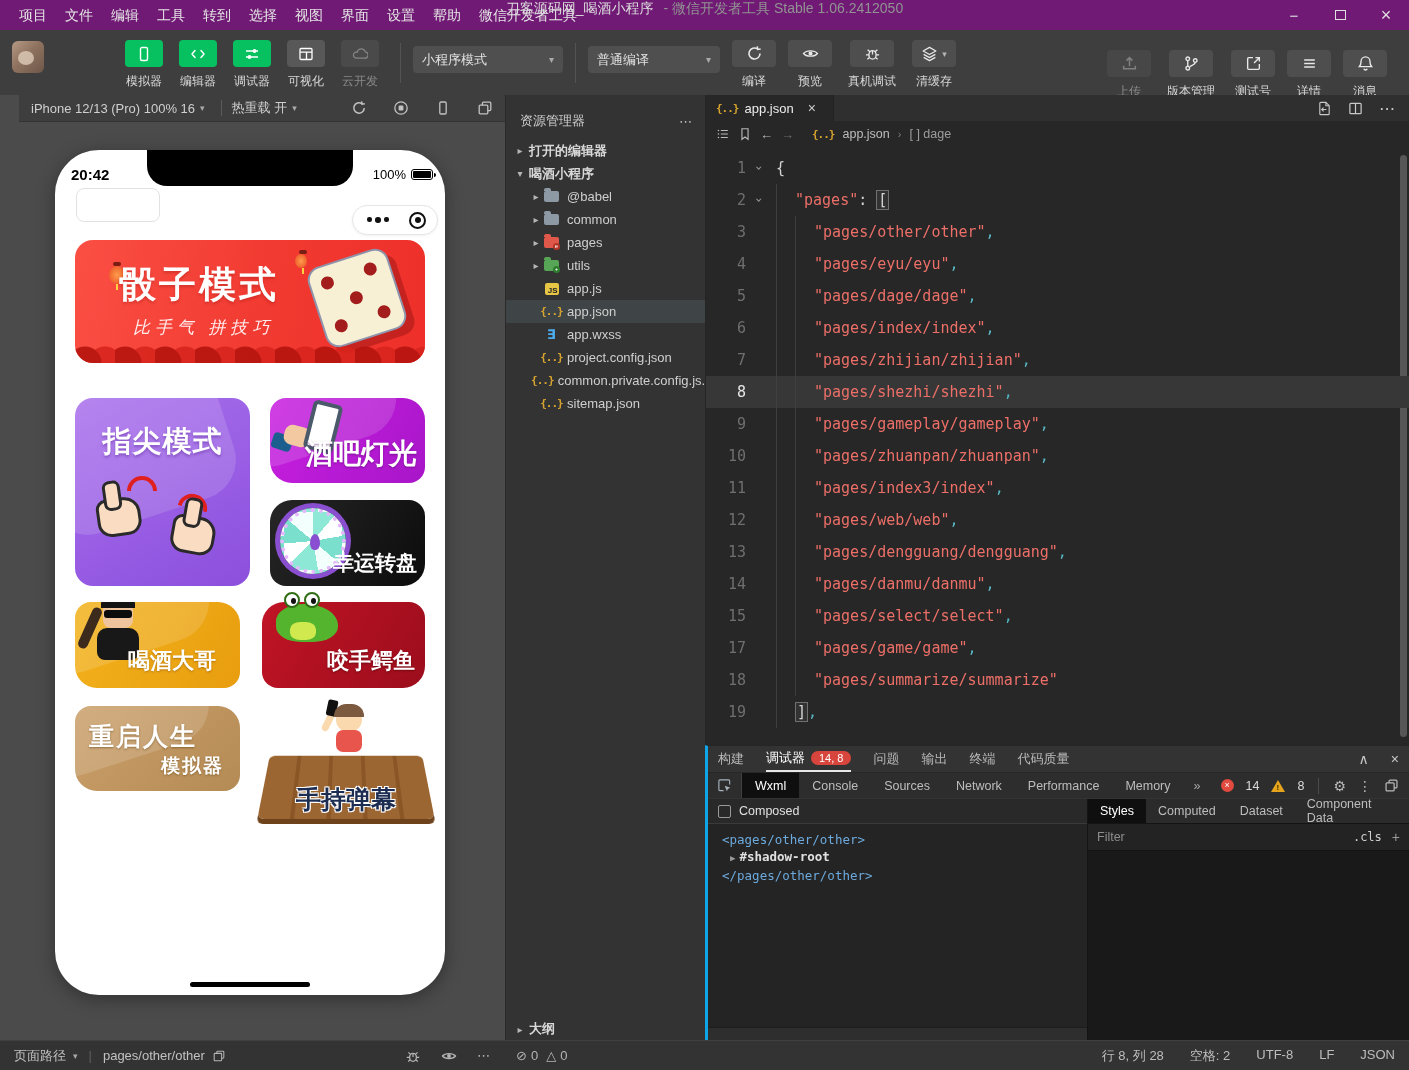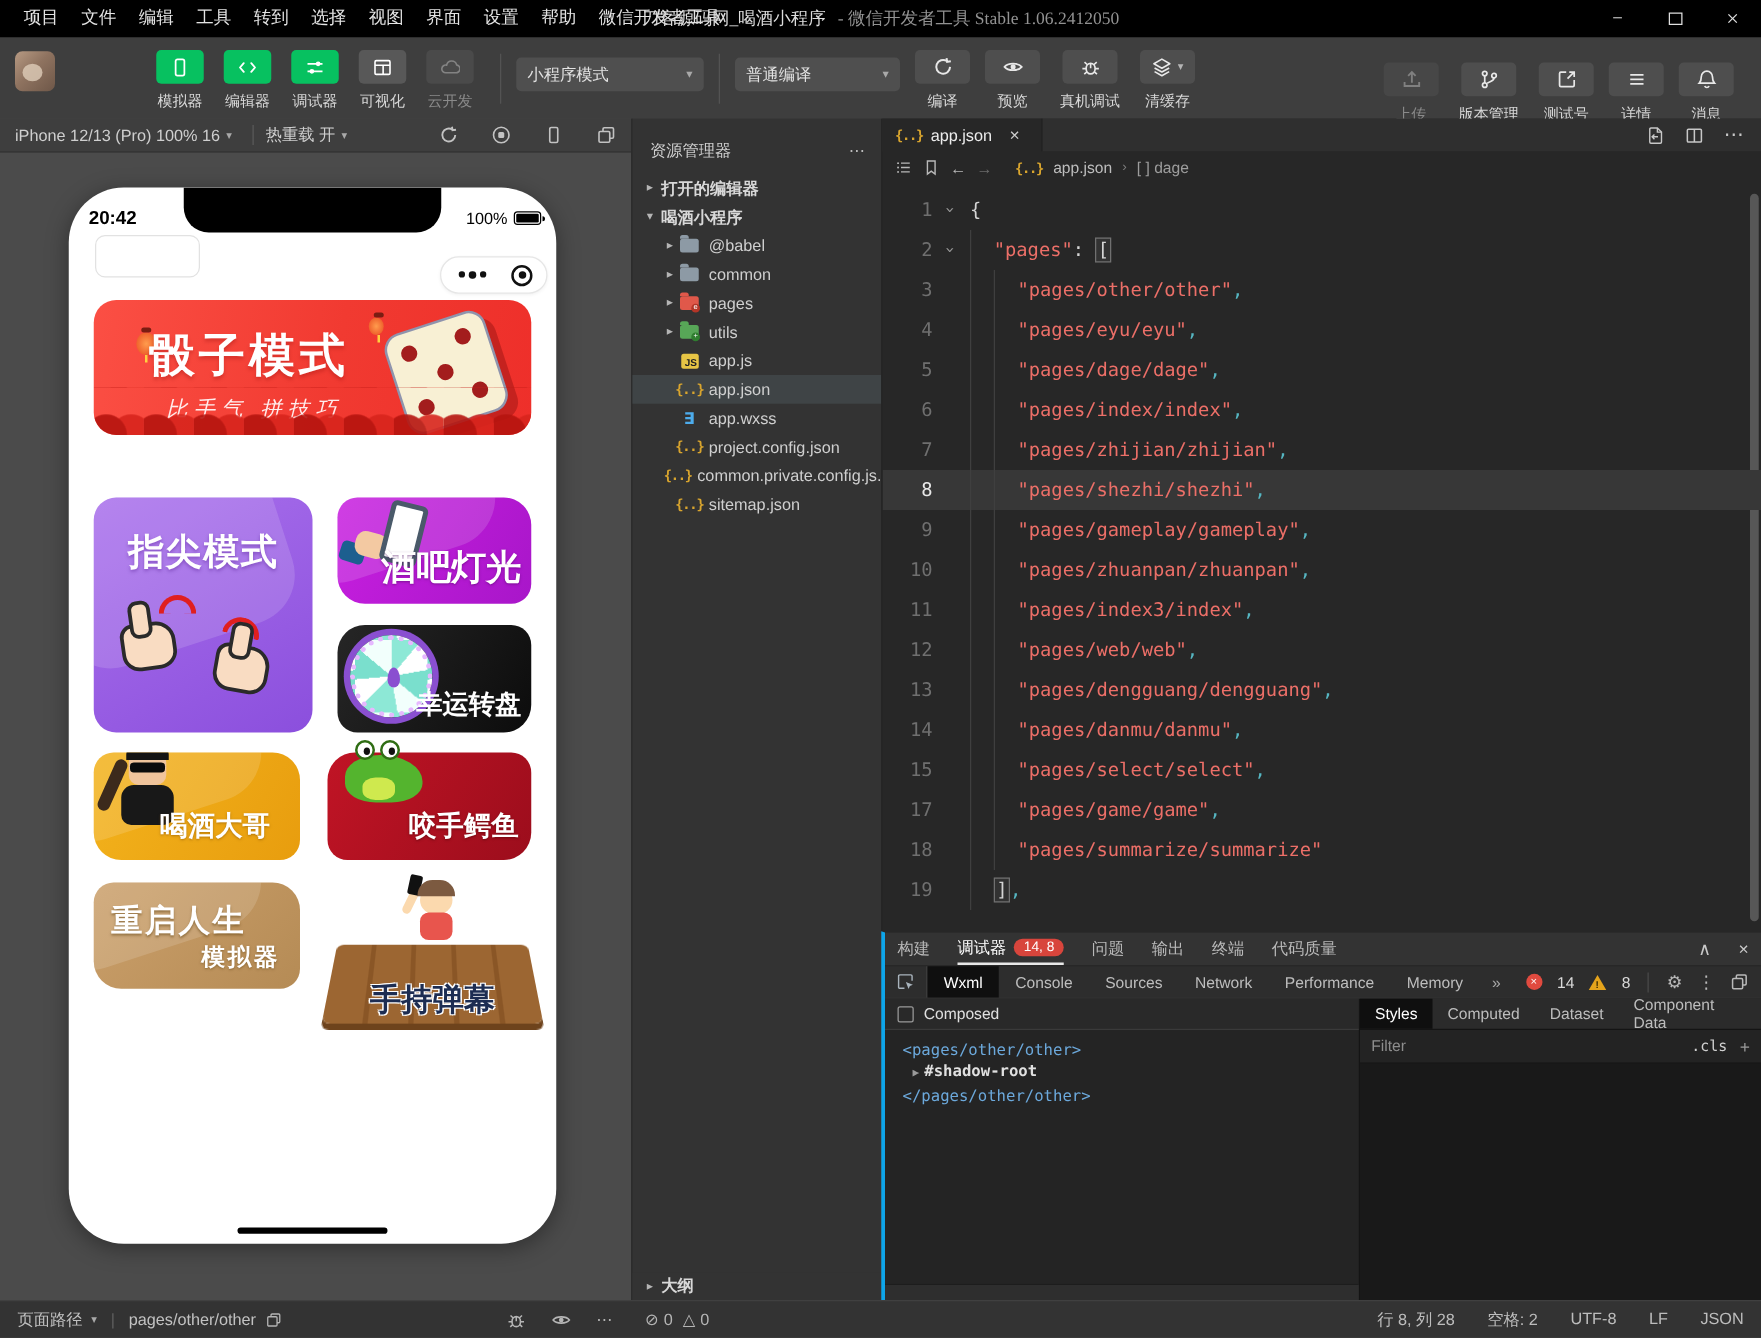--- a/index.html
+++ b/index.html
@@ -3,22 +3,22 @@
 <meta charset="utf-8">
 <style>
   * { margin:0; padding:0; box-sizing:border-box; }
   html,body { width:1409px; height:1070px; overflow:hidden; background:#3e3e3e;
     font-family:"Liberation Sans","DejaVu Sans",sans-serif; }
   .app { position:relative; width:1409px; height:1070px; color:#ddd; }
   .icon { display:inline-flex; align-items:center; justify-content:center; }
   .icon svg { width:100%; height:100%; display:block; }
 
   
-  .titlebar { position:absolute; left:0; top:0; width:100%; height:30px; background:#000000;
-    display:flex; align-items:center;font-family:Liberation Serif, serif; }
+  .titlebar { position:absolute; left:0; top:0; width:100%; height:30px; background:#701a75;
+    display:flex; align-items:flex-start; }
   .menubar { display:flex; padding-left:10px; }
   .menu-item { padding:0 9px; font-size:14px; color:#e4e4e4; line-height:30px; cursor:default; }
   .win-title { position:absolute; left:50%; transform:translateX(-50%); white-space:nowrap; font-size:14px; }
   .win-title .proj { color:#dcdcdc; }
   .win-title .rest { color:#929292; margin-left:6px; }
   .win-controls { position:absolute; right:0; top:0; height:30px; display:flex; }
   .win-btn { width:46px; height:30px; display:flex; align-items:center; justify-content:center; color:#e0e0e0; font-size:15px; }
   .maxbox { width:11px; height:10px; border:1.2px solid #e0e0e0; display:inline-block; }
 
   
@@ -49,21 +49,21 @@
   .action-btn .icon { width:17px; height:17px; }
   .action-btn .caret { font-size:9px; color:#b5b5b5; margin-left:4px; }
   .action-label { margin-top:6px; font-size:12px; color:#d8d8d8; white-space:nowrap; }
   .tools-right { position:absolute; right:14px; top:10px; display:flex; }
   .action-item.dis .action-btn { background:#474747; color:#808080; }
   .action-item.dis .action-label { color:#8a8a8a; }
 
   
   .sim-panel { position:absolute; left:0; top:95px; width:505px; bottom:30px; background:#4b4b4b; }
   .sim-toolbar { height:27px; background:#3e3e3e; border-bottom:1px solid #333; display:flex; align-items:center;
-    font-size:13px; color:#cfcfcf; padding:0 12px; }
+    font-size:13px; color:#cfcfcf; padding:0 12px;margin-left:19px; }
   .sim-toolbar .caret { font-size:9px; color:#a9a9a9; margin:0 6px 0 5px; }
   .sim-tb-sep { width:1px; height:16px; background:#5a5a5a; margin:0 10px; }
   .sim-tb-icons { margin-left:auto; display:flex; gap:26px; color:#c2c2c2; }
   .sim-tb-icons .icon { width:16px; height:16px; }
 
   .phone { position:absolute; left:55px; top:55px; width:390px; height:845px; background:#fff; border-radius:44px;
     box-shadow:0 4px 18px rgba(0,0,0,.35); overflow:hidden; color:#111; }
   .notch { position:absolute; left:92px; top:0; width:206px; height:36px; background:#000; border-radius:0 0 20px 20px; }
   .p-time { position:absolute; left:16px; top:16px; font-size:15px; font-weight:bold; color:#000; }
   .p-batt-grp { position:absolute; right:12px; top:17px; display:flex; align-items:center; gap:5px; font-size:13px; color:#000; }
@@ -73,21 +73,21 @@
   .nav-box { position:absolute; left:21px; top:38px; width:84px; height:34px; border:1px solid #e2e2e2; border-radius:8px; background:#fff; }
   .capsule { position:absolute; right:7px; top:55px; width:86px; height:30px; border:1px solid #e6e6e6; border-radius:16px;
     background:#fff; display:flex; align-items:center; box-shadow:0 1px 3px rgba(0,0,0,.06); }
   .cap-dots { display:flex; gap:3.5px; margin-left:14px; }
   .cap-dots i { width:4.5px; height:4.5px; border-radius:50%; background:#111; }
   .cap-dots i:nth-child(2){ width:5.5px; height:5.5px; }
   .cap-circle { margin-left:auto; margin-right:11px; width:17px; height:17px; border:2px solid #111; border-radius:50%;
     display:flex; align-items:center; justify-content:center; }
   .cap-circle i { width:6px; height:6px; background:#111; border-radius:50%; }
 
-  .banner { position:absolute; left:20px; top:90px; width:350px; height:108px; border-radius:14px; overflow:hidden;
+  .banner { position:absolute; left:20px; top:90px; width:350px; height:123px; border-radius:14px; overflow:hidden;
     background:linear-gradient(100deg,#fb4f44 0%,#f13a31 55%,#ee2f2a 100%); }
   .banner-title { position:absolute; left:44px; top:20px; font-size:37px; font-weight:bold; color:#fff; letter-spacing:3px;
     text-shadow:0 2px 3px rgba(120,0,0,.25); }
   .banner-sub { position:absolute; left:58px; top:76px; font-size:17px; color:#ffecec; letter-spacing:5px;
     font-family:"Liberation Serif","DejaVu Serif",serif; font-style:italic; }
   .waves { position:absolute; left:0; right:0; bottom:0; height:38px;
     background:
       radial-gradient(circle 17px at 10px 38px, #b5140f 16px, transparent 17px),
       radial-gradient(circle 17px at 30px 38px, #d7251d 16px, transparent 17px);
     background-size:40px 38px; background-repeat:repeat-x; opacity:.9; }

